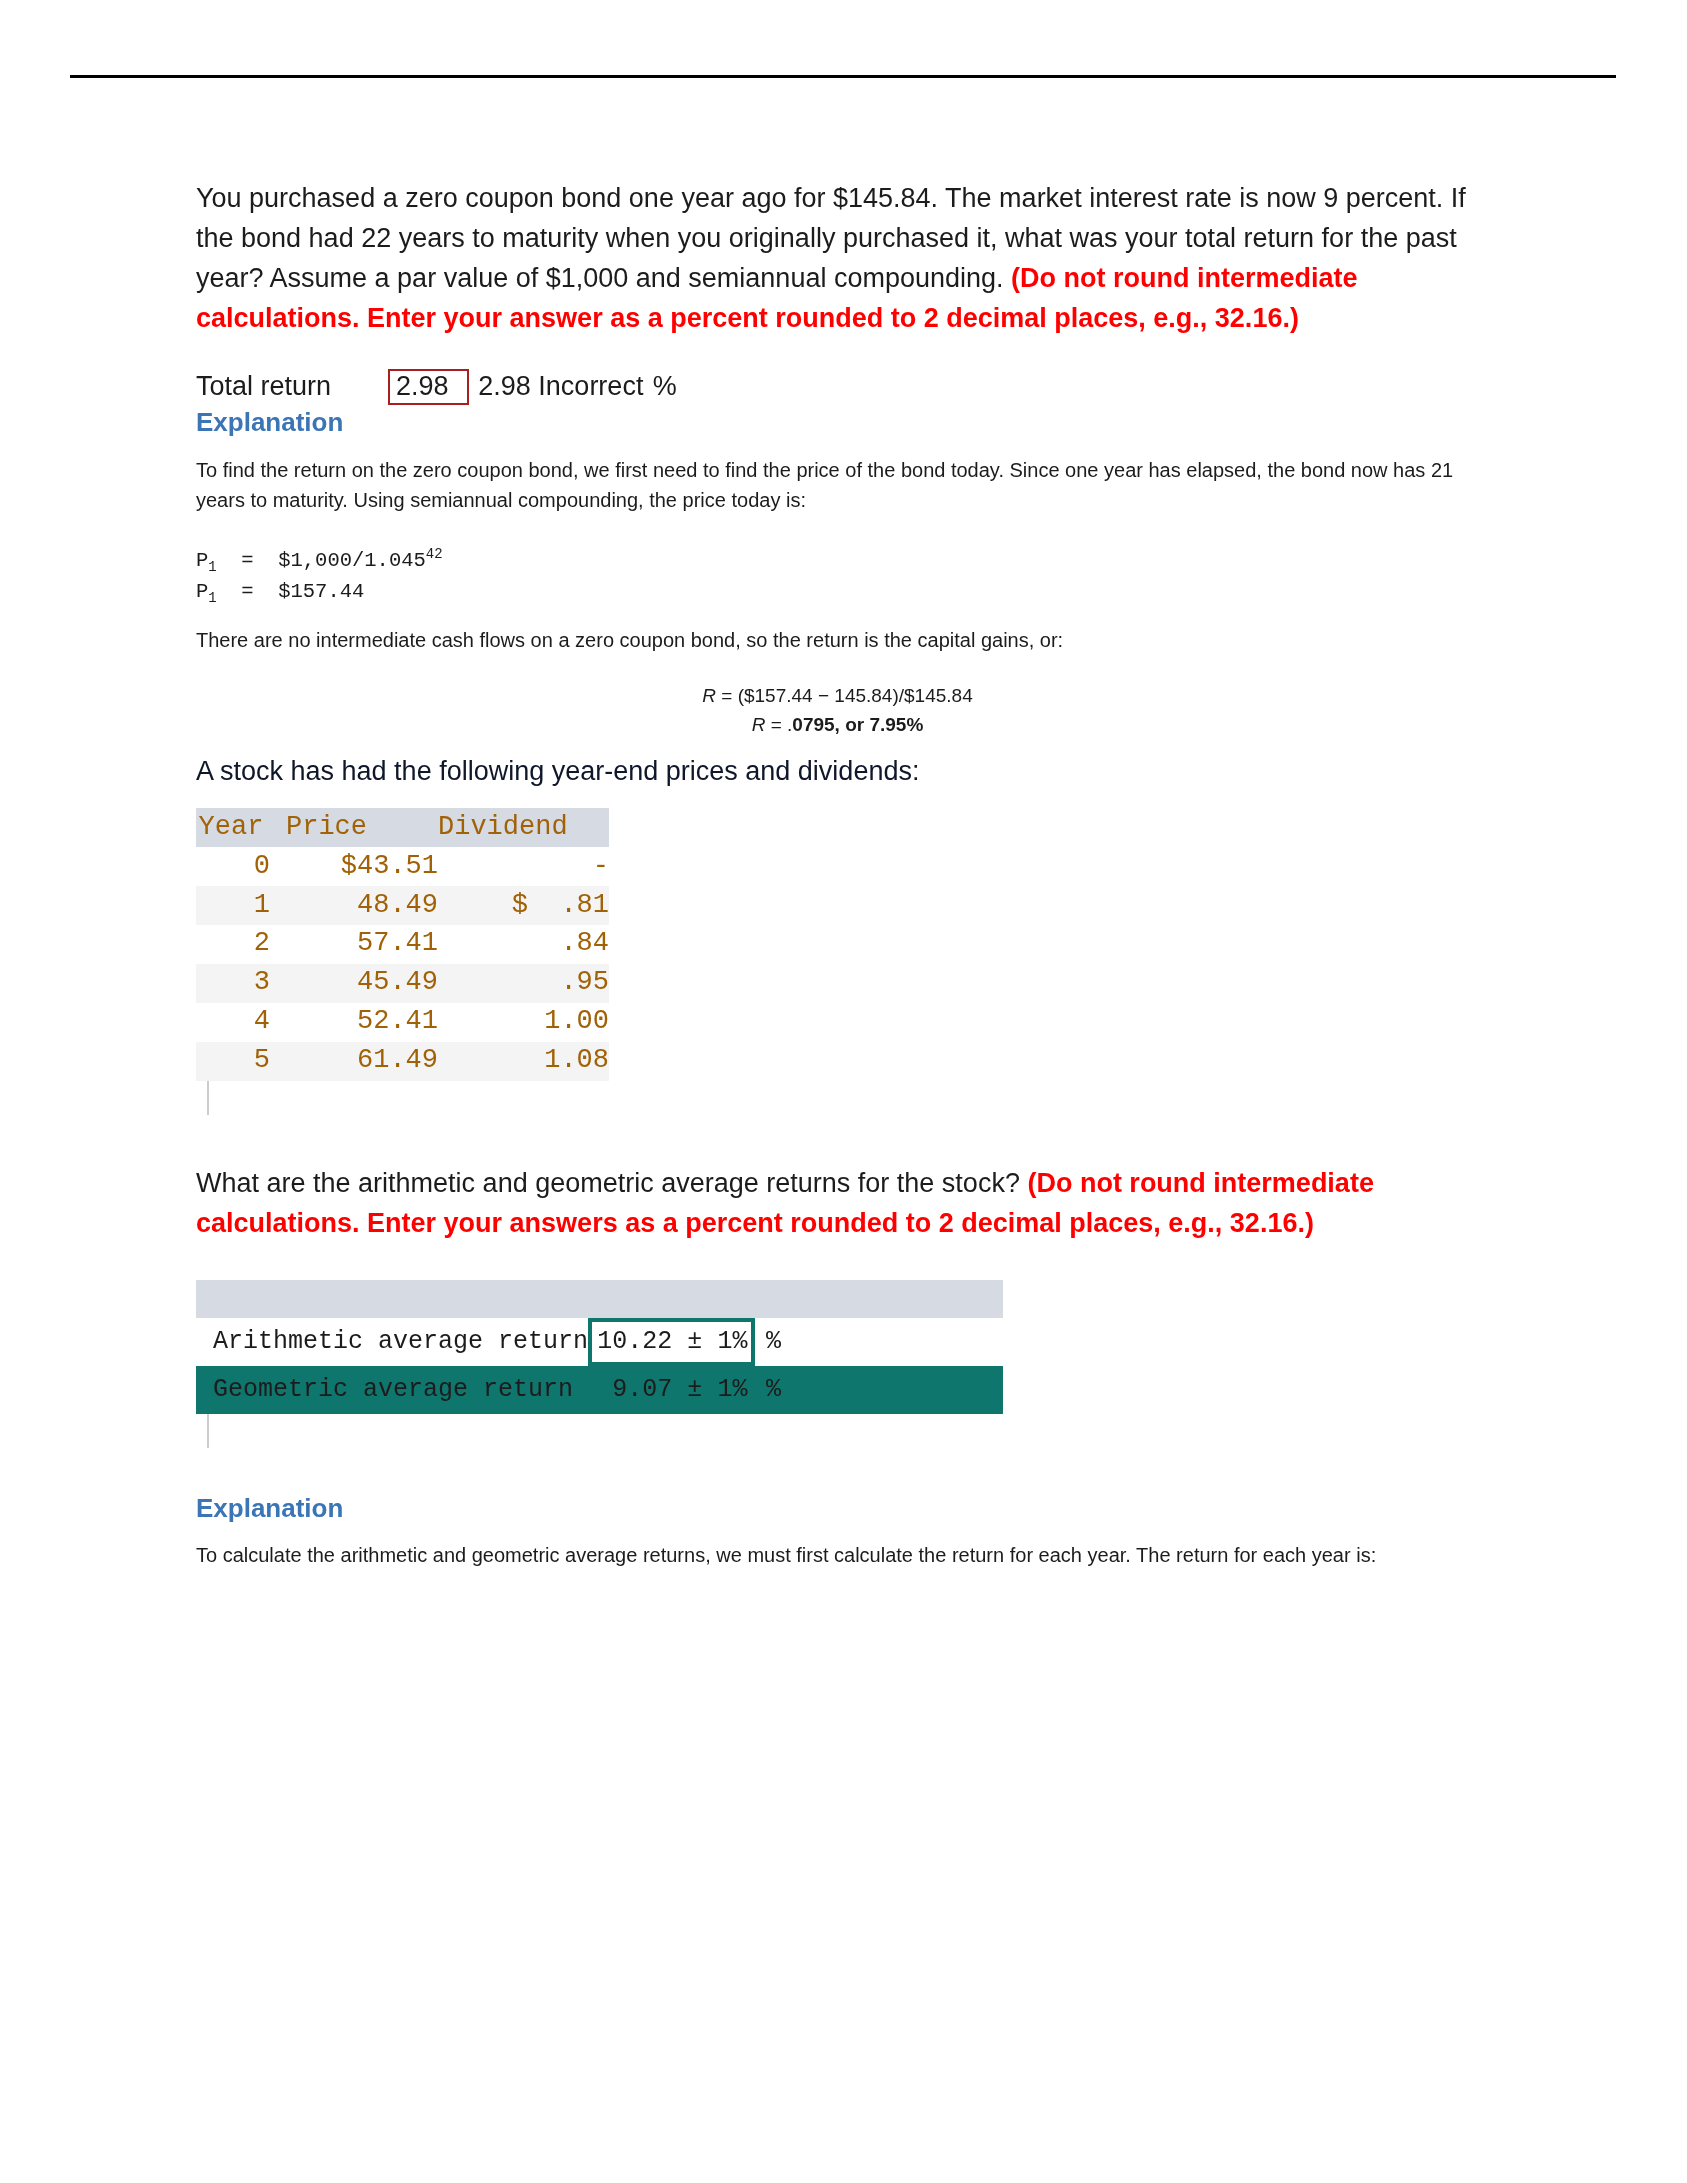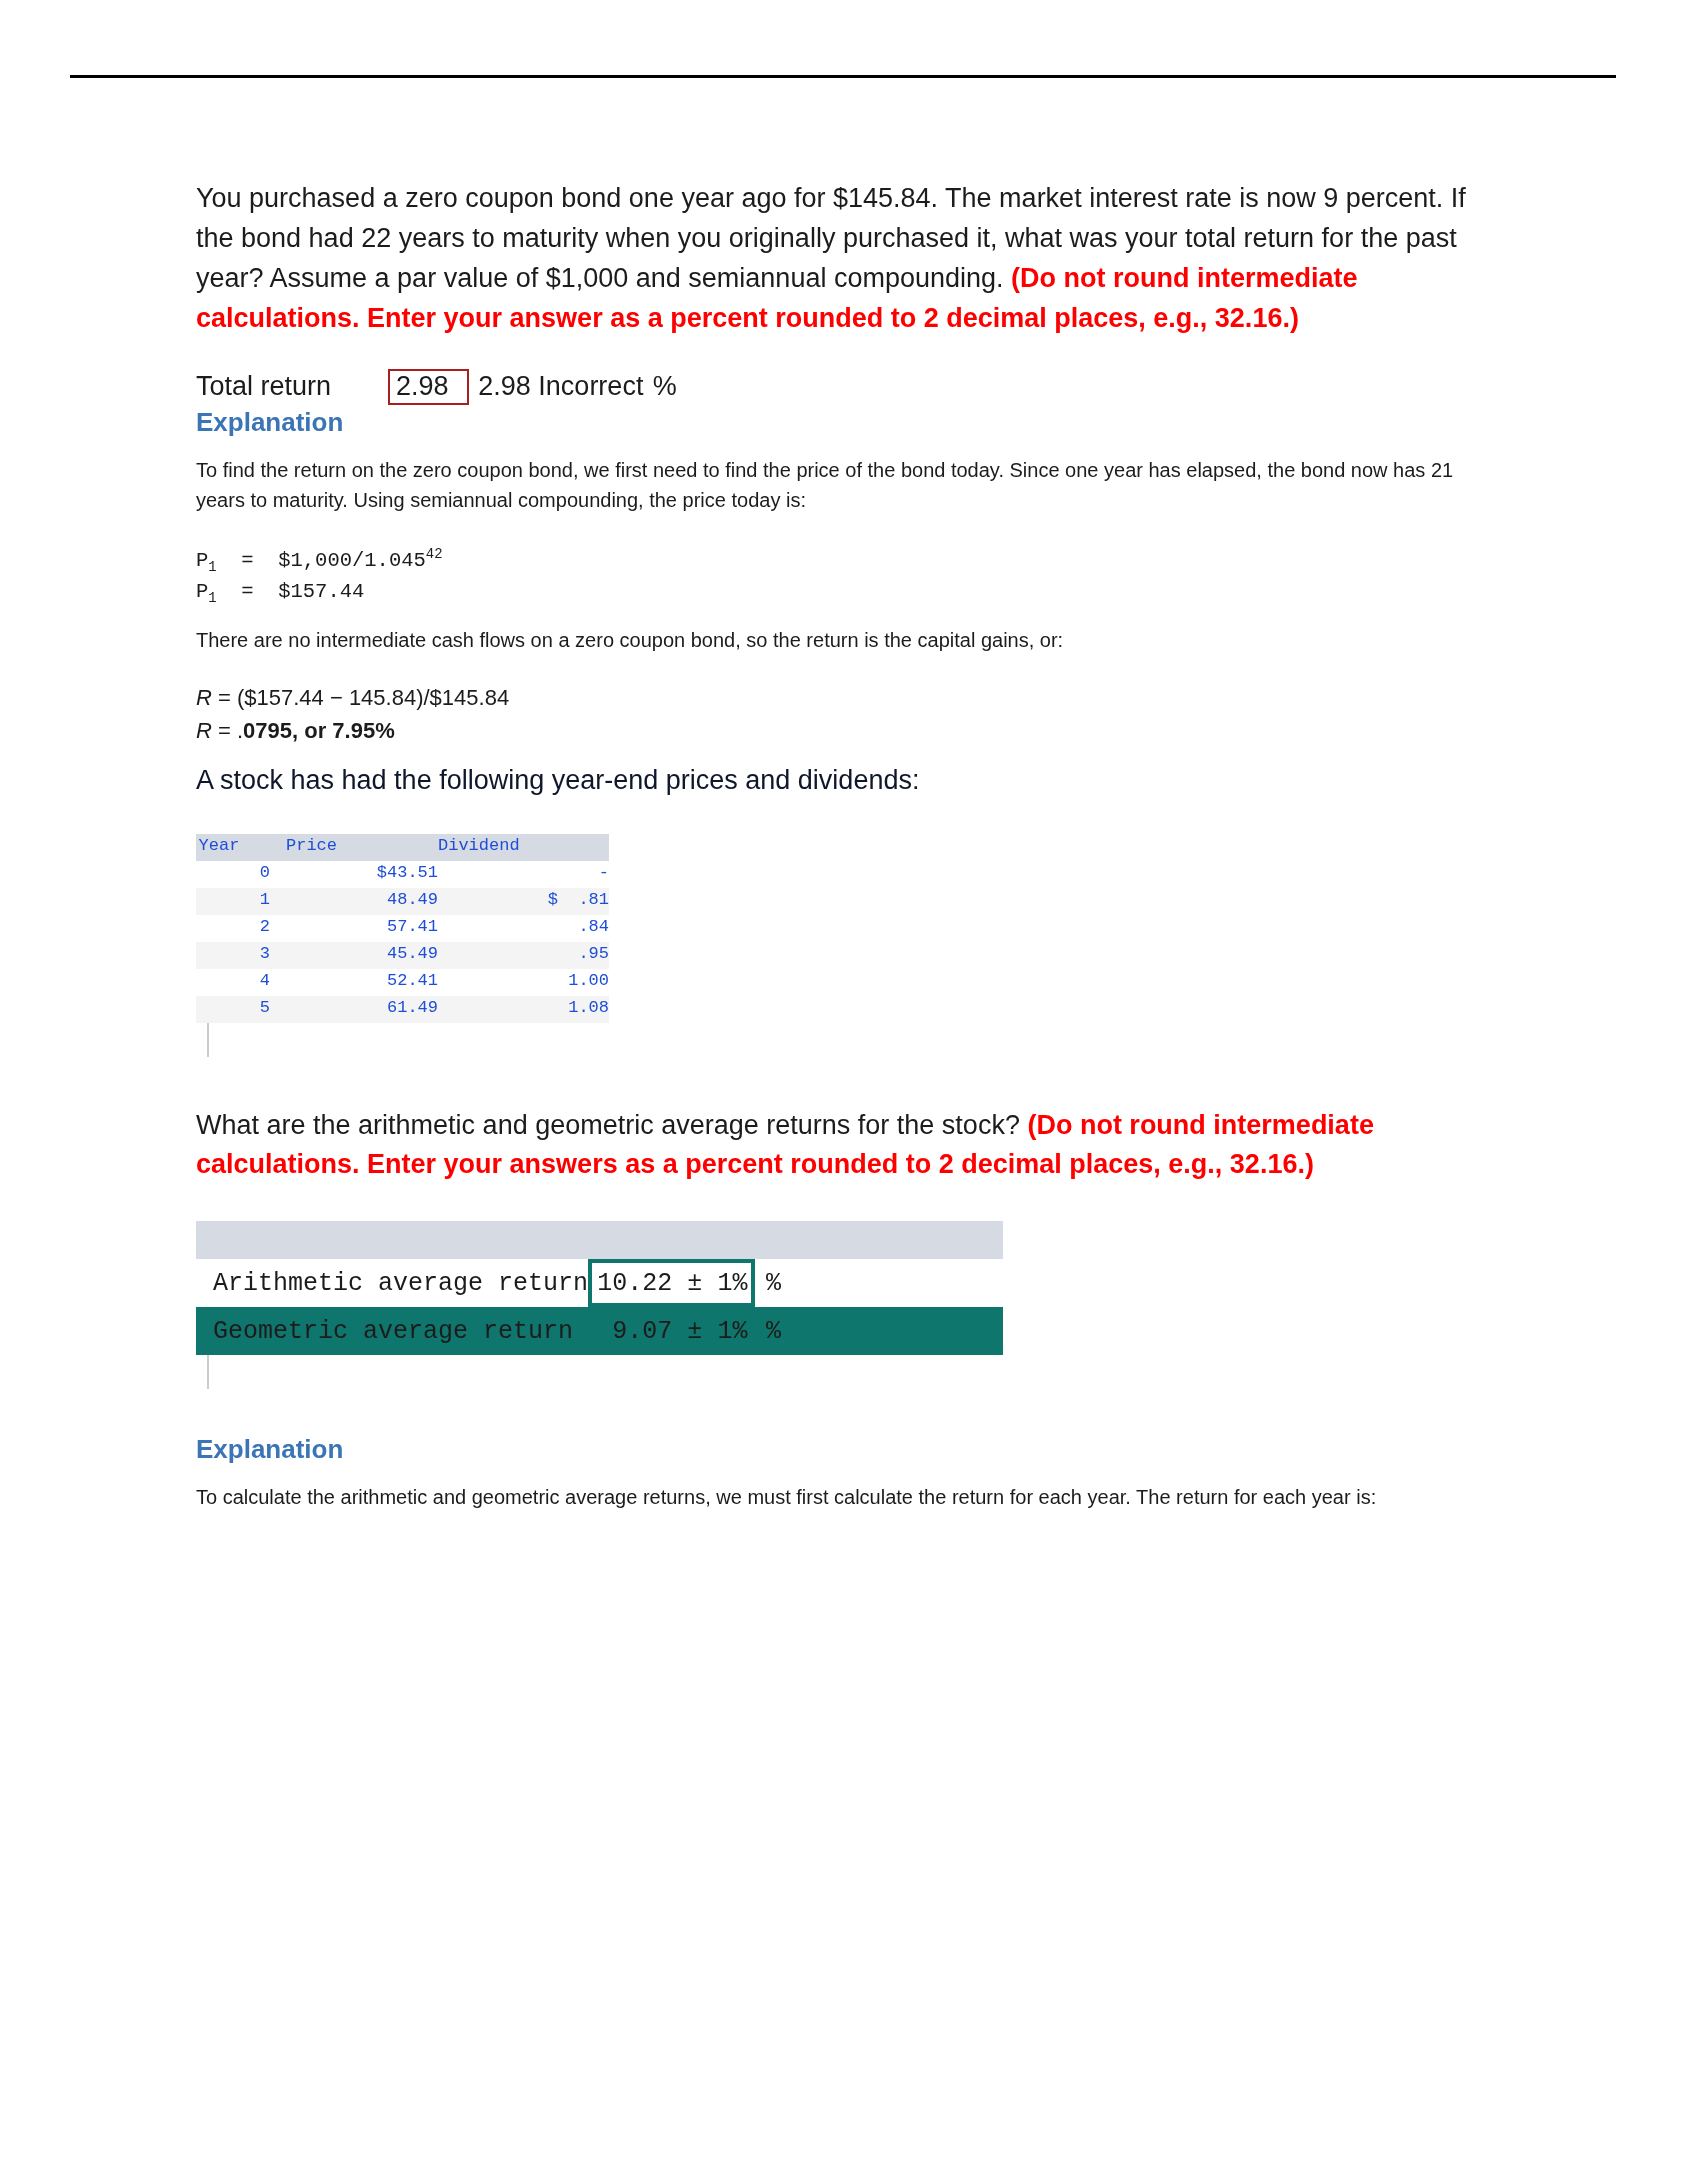--- a/index.html
+++ b/index.html
@@ -107,42 +107,43 @@
     font-size: 20.5px;
     line-height: 1.42;
     margin: 29px 0 0 0;
     color: #1c1c1c;
     white-space: pre;
   }
   pre.formula sub { font-size: 0.68em; }
   pre.formula sup { font-size: 0.68em; }
 
   p.rline {
-    font-size: 22px;
+    font-size: 19px;
     line-height: 1.45;
     margin: 26.5px 0 0 0;
     color: #1c1c1c;
+    text-align: center;
   }
   p.rline.tight { margin-top: 1.3px; }
   p.rline i { font-style: italic; }
   p.rline b { font-weight: bold; }
 
   p.stock-lead {
     font-size: 27px;
     line-height: 1.4;
     margin: 14.6px 0 0 0;
     color: #0f172a;
   }
 
   table.data-table {
     border-collapse: collapse;
-    margin-top: 34px;
+    margin-top: 17px;
     font-family: "Liberation Mono", "DejaVu Sans Mono", monospace;
-    font-size: 17px;
-    color: #1d4ed8;
+    font-size: 27px;
+    color: #a16207;
   }
   table.data-table th,
   table.data-table td {
     padding: 2.6px 0 4px 0;
     font-weight: normal;
     white-space: pre;
     line-height: 1.2;
   }
   table.data-table thead tr { background: #d5dae3; }
   table.data-table tbody tr:nth-child(even) { background: #f4f4f4; }

